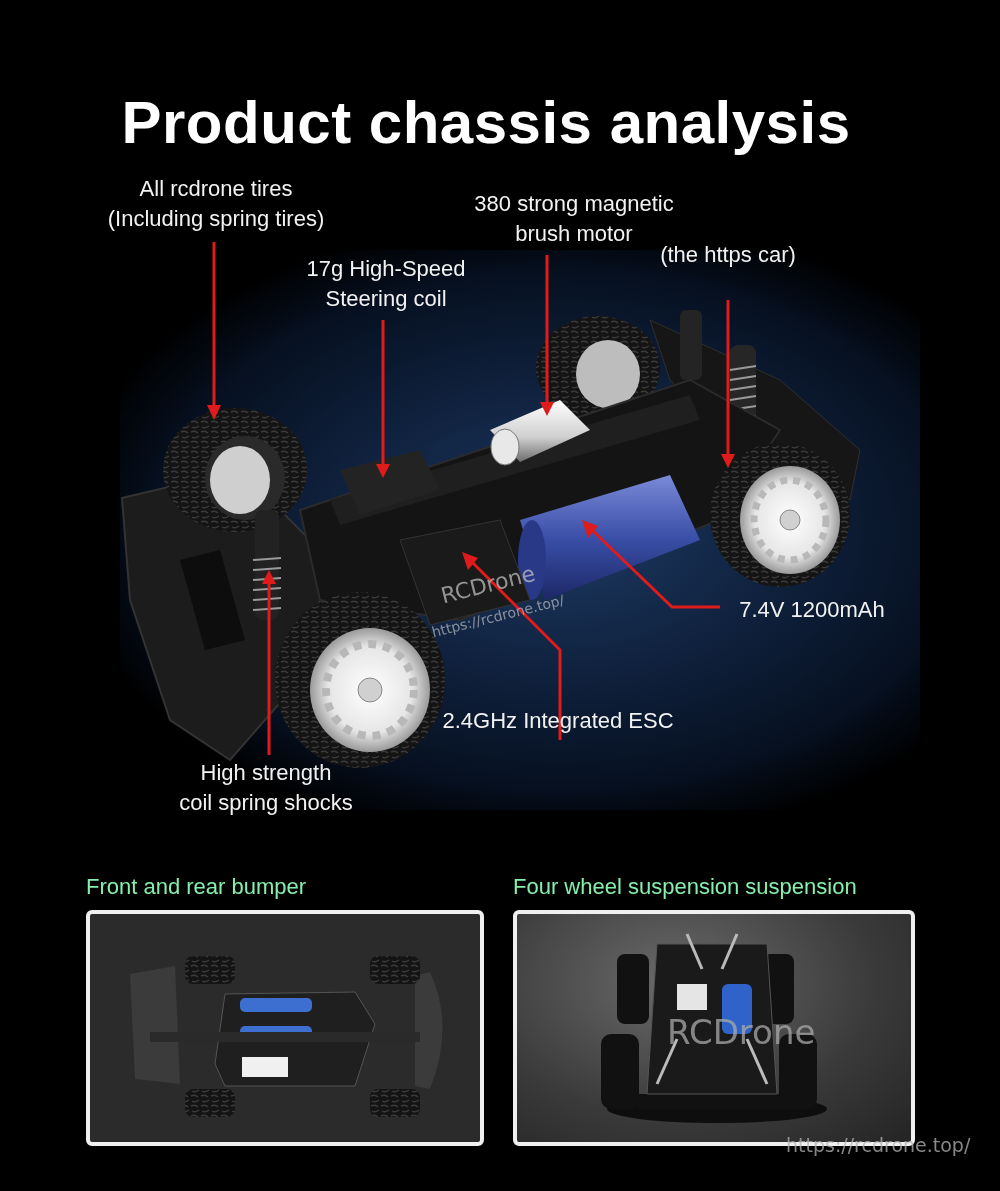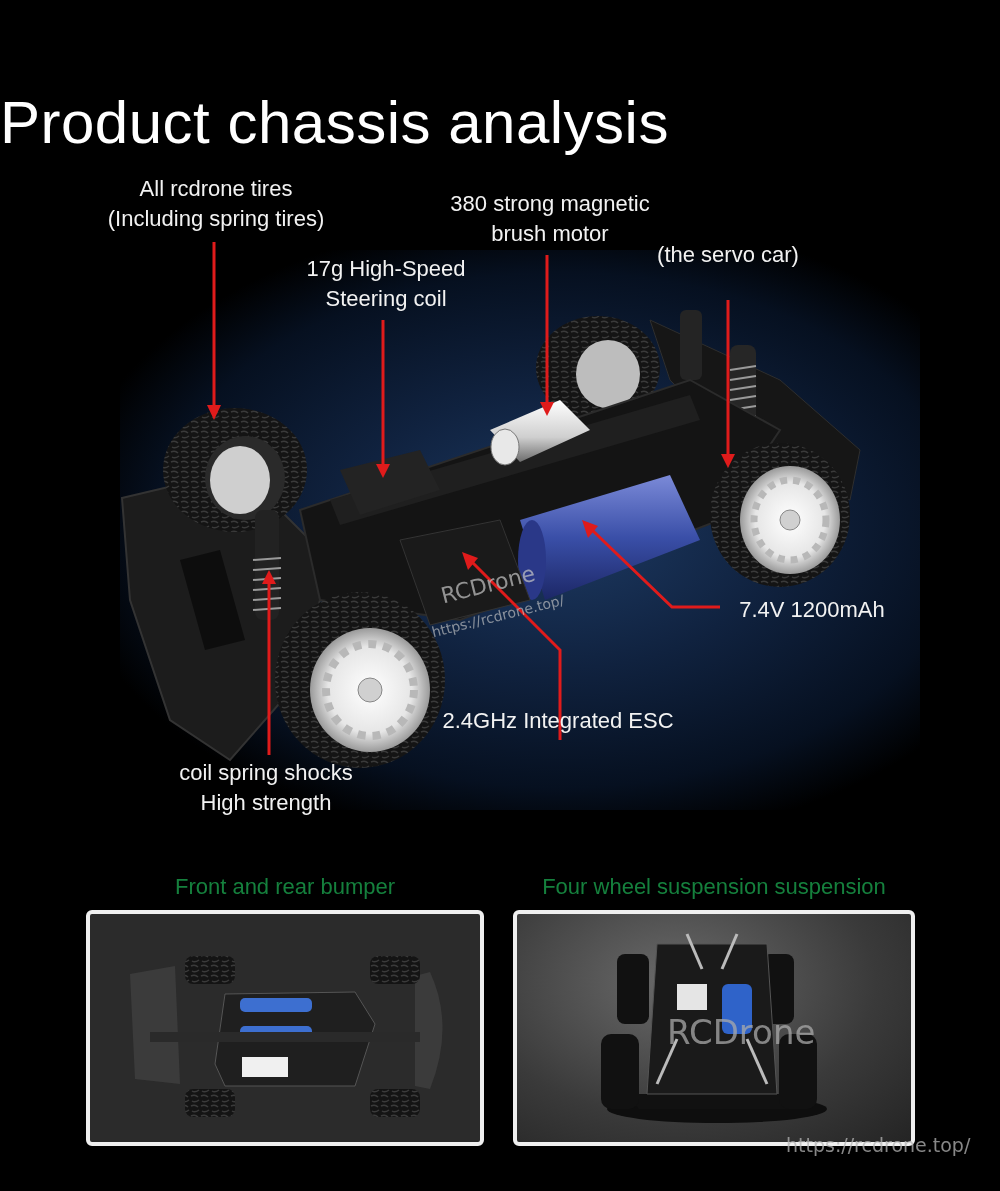--- a/index.html
+++ b/index.html
@@ -6,39 +6,39 @@
   body {
     width:1000px; height:1191px; background:#000; overflow:hidden;
     font-family:"Liberation Sans", sans-serif; color:#fff; position:relative;
   }
   .glow {
     position:absolute; left:120px; top:250px; width:800px; height:560px;
     background: radial-gradient(ellipse at 55% 50%, #1d3a63 0%, #10223f 35%, #061020 65%, #000 80%);
     z-index:0;
   }
   .title {
-    position:absolute; left:0; top:48px; width:972px; 
-    font-size:60px; letter-spacing:0.5px; font-weight:normal; z-index:3;
+    position:absolute; left:0; top:48px; width:972px; text-align:center;
+    font-size:60px; letter-spacing:0.5px; font-weight:bold; z-index:3;
   }
   .label {
     position:absolute; text-align:center; font-size:22px; line-height:30px;
     color:#f2f2f2; white-space:nowrap; z-index:3;
   }
   svg.main { position:absolute; left:0; top:0; z-index:1; }
   svg.lines { position:absolute; left:0; top:0; z-index:2; }
   .wm1 {
     position:absolute; left:440px; top:572px; font-size:22px; color:rgba(200,200,200,0.7);
     transform:rotate(-14deg); z-index:3; font-family:"DejaVu Sans", sans-serif;
   }
   .wm2 {
     position:absolute; left:430px; top:608px; font-size:14px; color:rgba(200,200,200,0.65);
     transform:rotate(-14deg); z-index:3; font-family:"DejaVu Sans", sans-serif;
   }
   .sub-title {
-    position:absolute; top:874px; font-size:22px; text-align:center; color:#15803d; z-index:3;
+    position:absolute; top:874px; font-size:22px; text-align:left; color:#86efac; z-index:3;
   }
   .panel {
     position:absolute; top:910px; height:236px; border:4px solid #f0f0f0; border-radius:6px;
     overflow:hidden; z-index:3; box-sizing:border-box;
   }
   .panel-left { left:86px; width:398px; background:#2b2b2b; }
   .panel-right { left:513px; width:402px; background:radial-gradient(ellipse at 40% 30%, #6a6a6a 0%, #3a3a3a 60%, #242424 100%); }
   .wm3 {
     position:absolute; left:150px; top:98px; font-size:34px; color:rgba(170,170,170,0.75);
     font-family:"DejaVu Sans", sans-serif;
@@ -170,36 +170,36 @@
 </svg>
 
 <div class="label" style="left:104px; top:174px; width:224px;">
   <div>All rcdrone tires</div>
   <div>(Including spring tires)</div>
 </div>
 <div class="label" style="left:296px; top:254px; width:180px;">
   <div>17g High-Speed</div>
   <div>Steering coil</div>
 </div>
-<div class="label" style="left:440px; top:189px; width:220px;">
+<div class="label" style="left:464px; top:189px; width:220px;">
   <div>380 strong magnetic</div>
   <div>brush motor</div>
 </div>
 <div class="label" style="left:632px; top:240px; width:192px;">
-  <div>(the servo car)</div>
+  <div>(the https car)</div>
 </div>
 <div class="label" style="left:728px; top:595px; width:168px;">
   <div>7.4V 1200mAh</div>
 </div>
 <div class="label" style="left:430px; top:706px; width:256px;">
   <div>2.4GHz Integrated ESC</div>
 </div>
 <div class="label" style="left:166px; top:758px; width:200px;">
+  <div>High strength</div>
   <div>coil spring shocks</div>
-  <div>High strength</div>
 </div>
 
 <div class="wm1">RCDrone</div>
 <div class="wm2">https://rcdrone.top/</div>
 
 <div class="sub-title" style="left:86px; width:398px;">Front and rear bumper</div>
 <div class="sub-title" style="left:513px; width:402px;">Four wheel suspension suspension</div>
 
 <div class="panel panel-left">
   <svg width="390" height="228">

